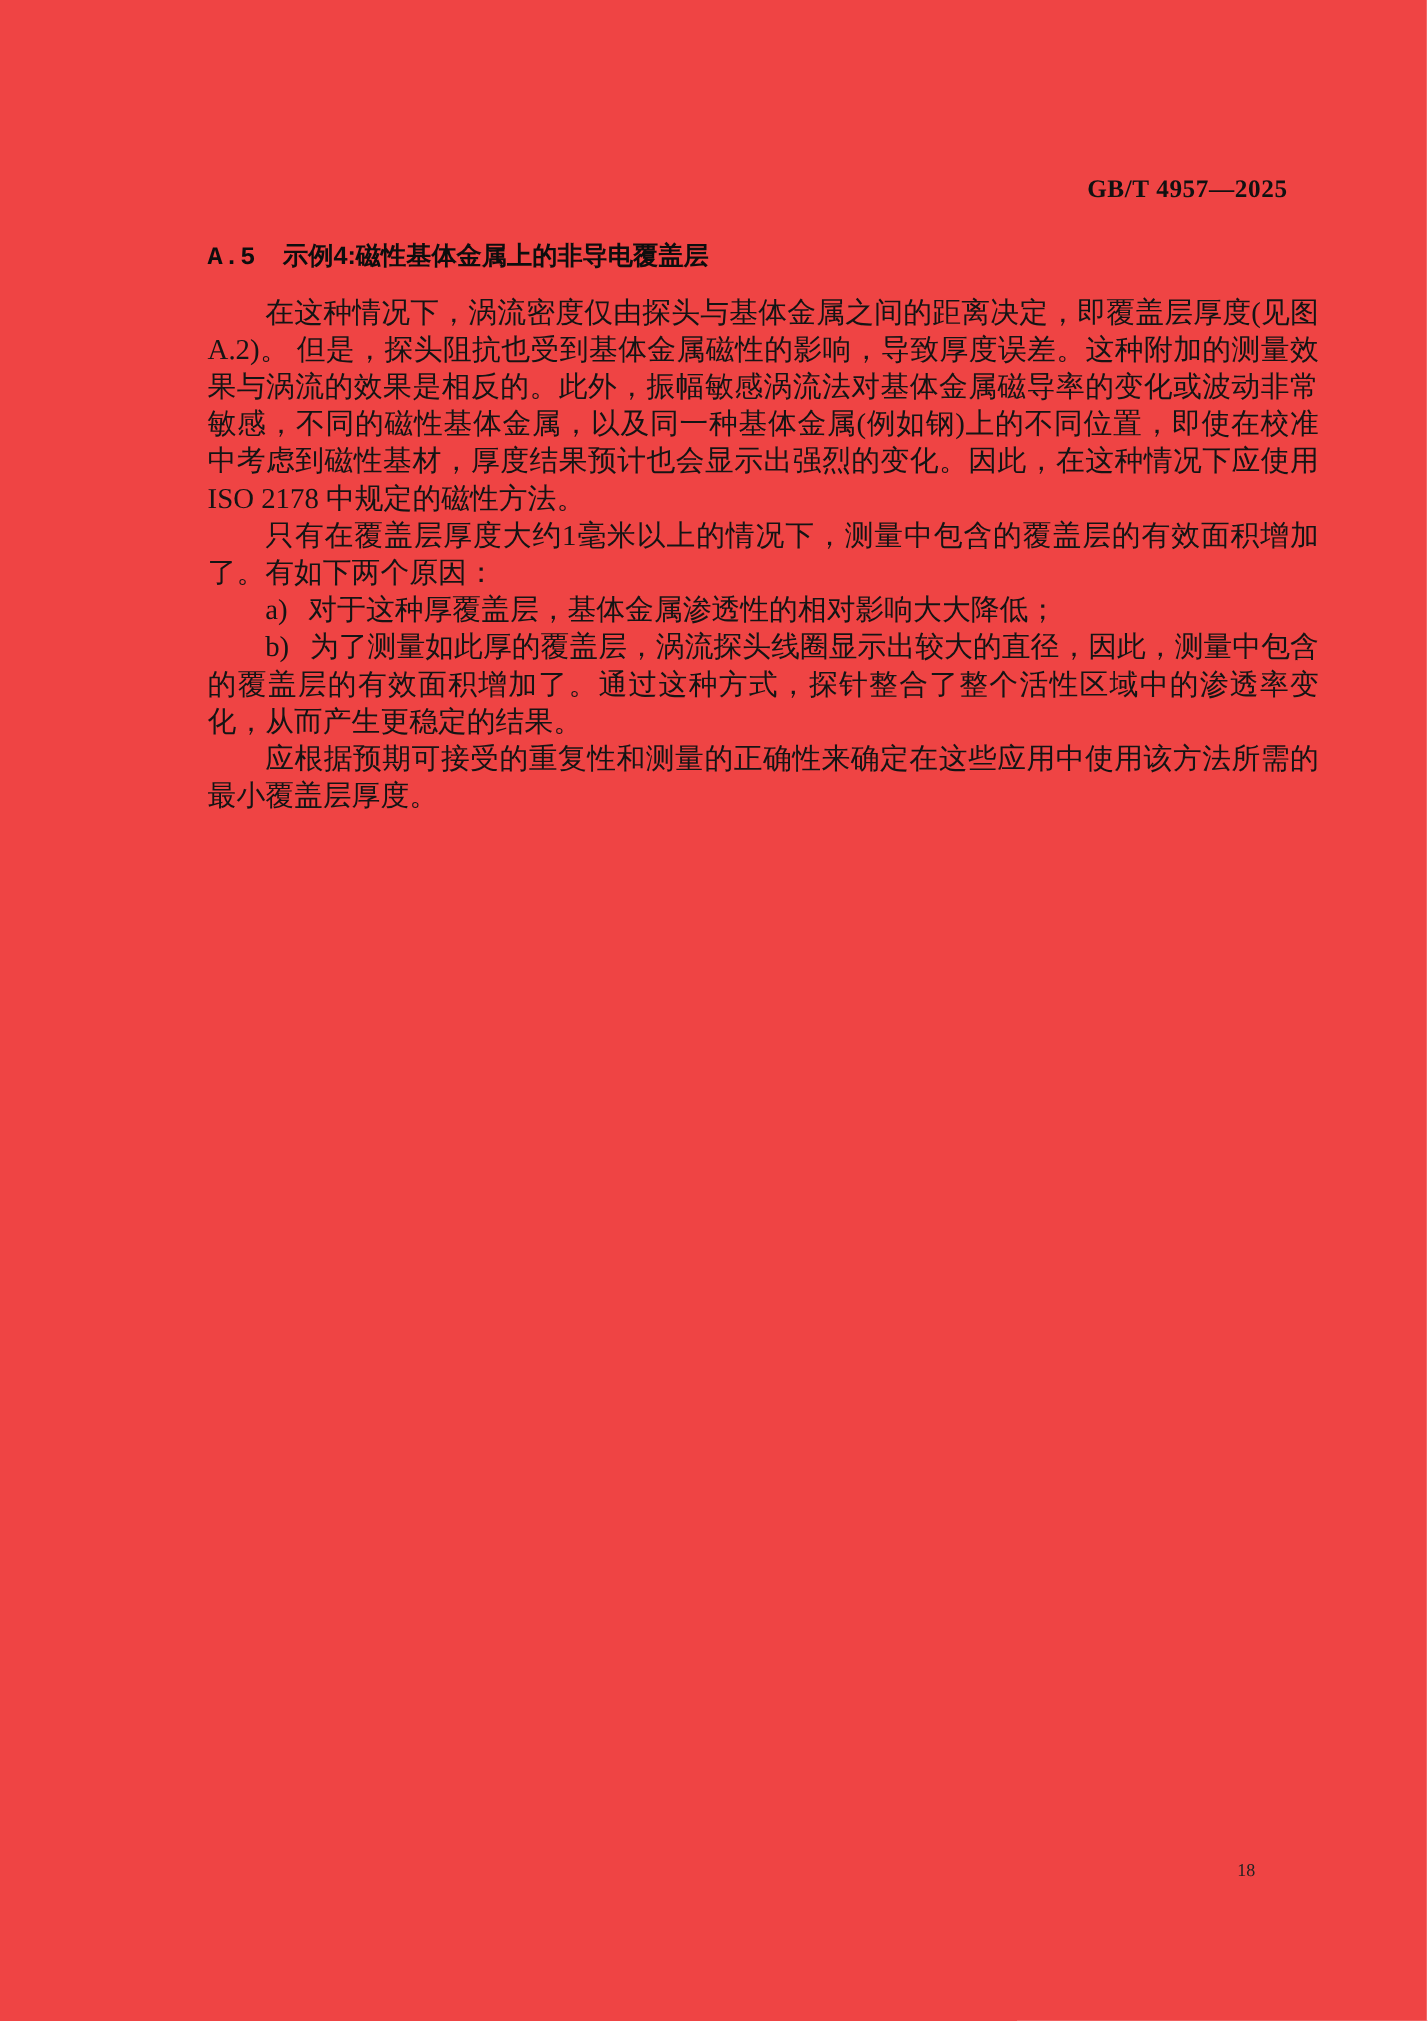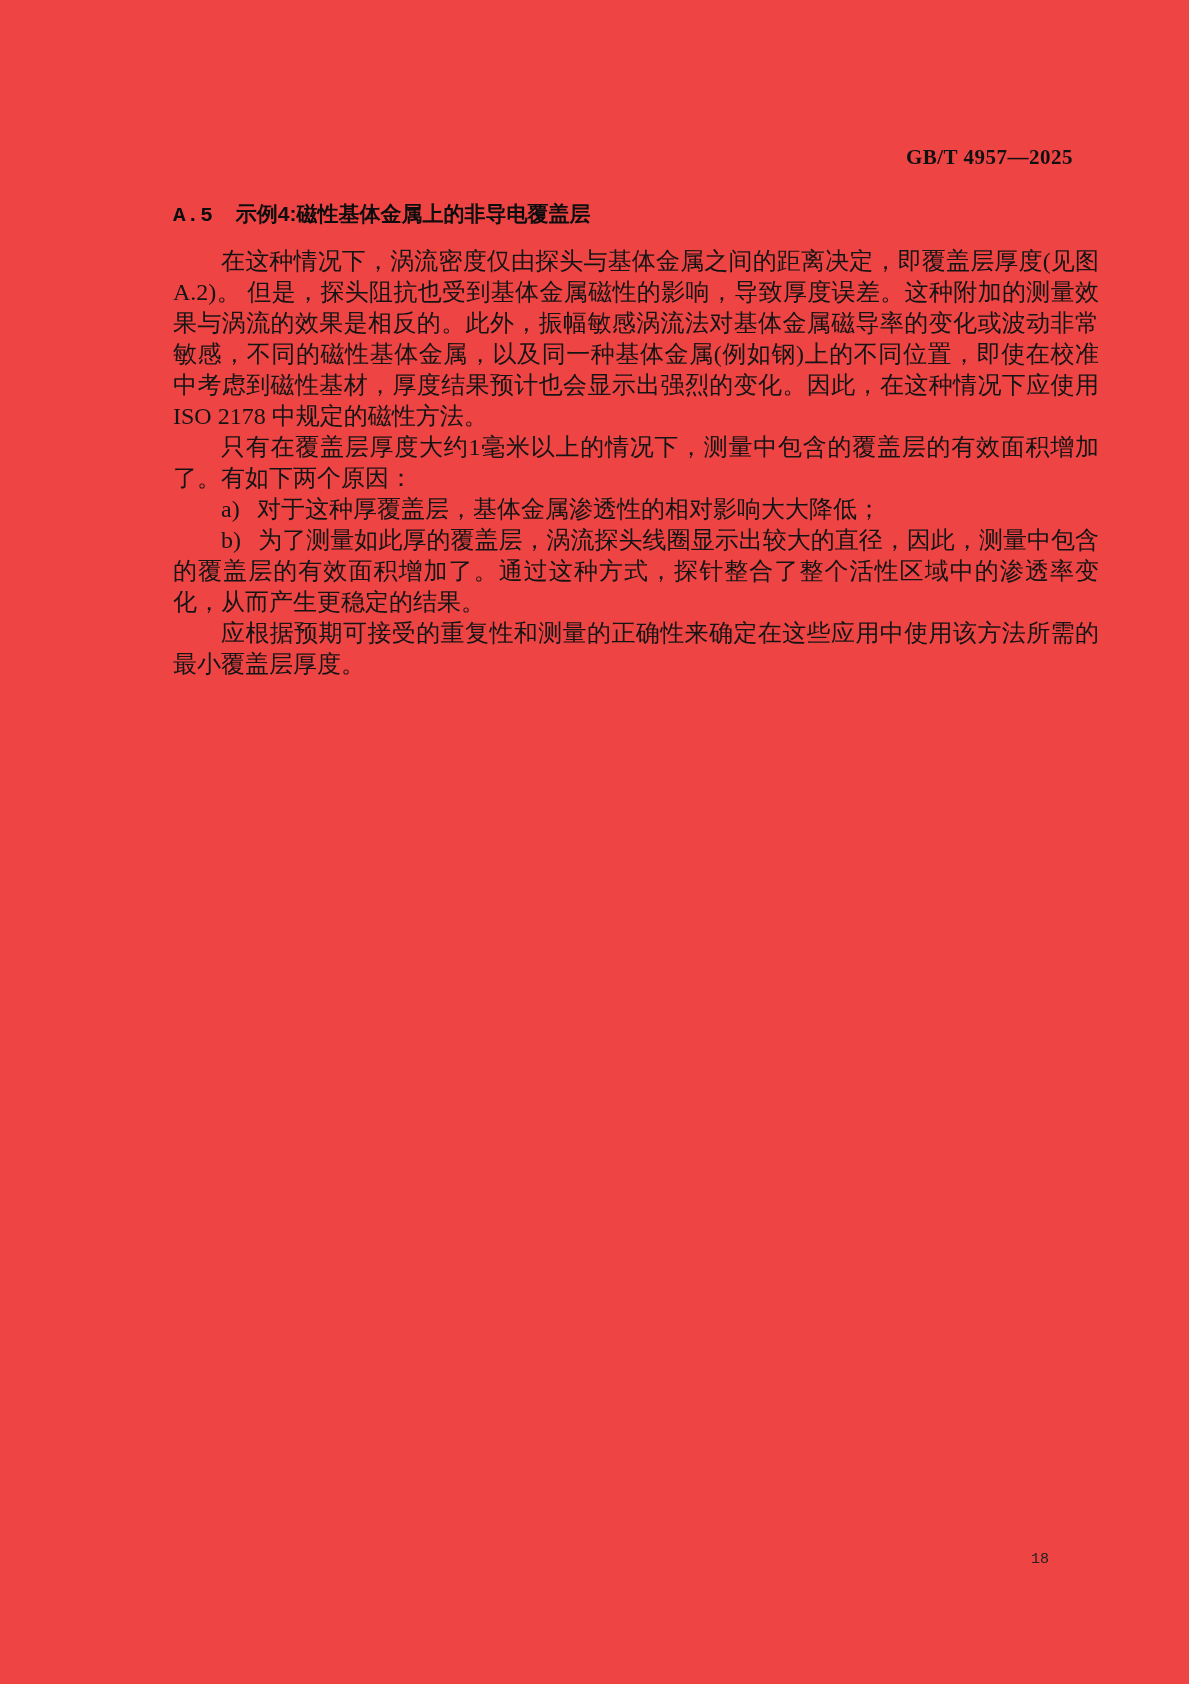--- a/index.html
+++ b/index.html
@@ -67,21 +67,21 @@
     .content > .para.first {
       margin-top: 17px;
     }
     .list-marker {
       margin-right: 0.72em;
     }
     .page-number {
       position: absolute;
       top: 1551px;
       left: 1031px;
-      font-family: Liberation Mono, monospace;
+      font-family: Liberation Serif, serif;
       font-size: 15px;
       color: #222222;
     }
   </style>
 </head>
 <body>
 
 <div class="page">
 
   <div class="doc-code">GB/T 4957—2025</div>

